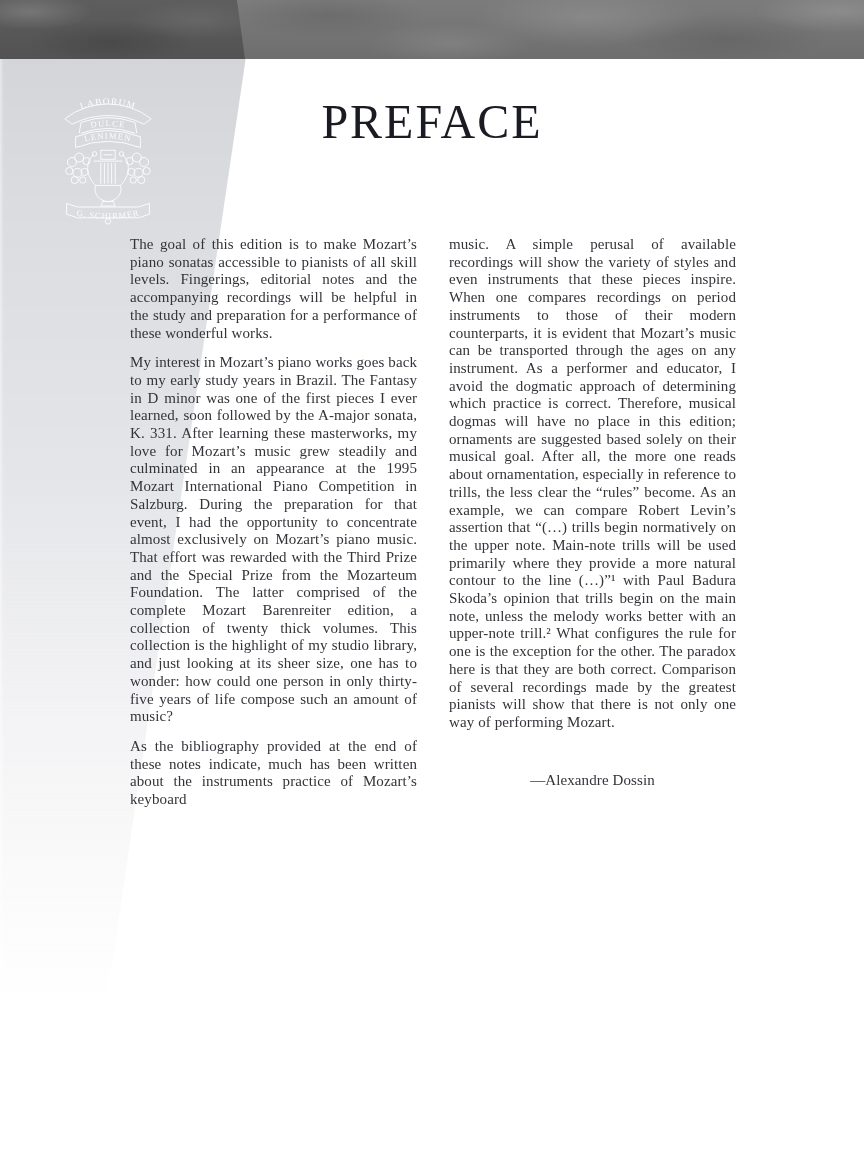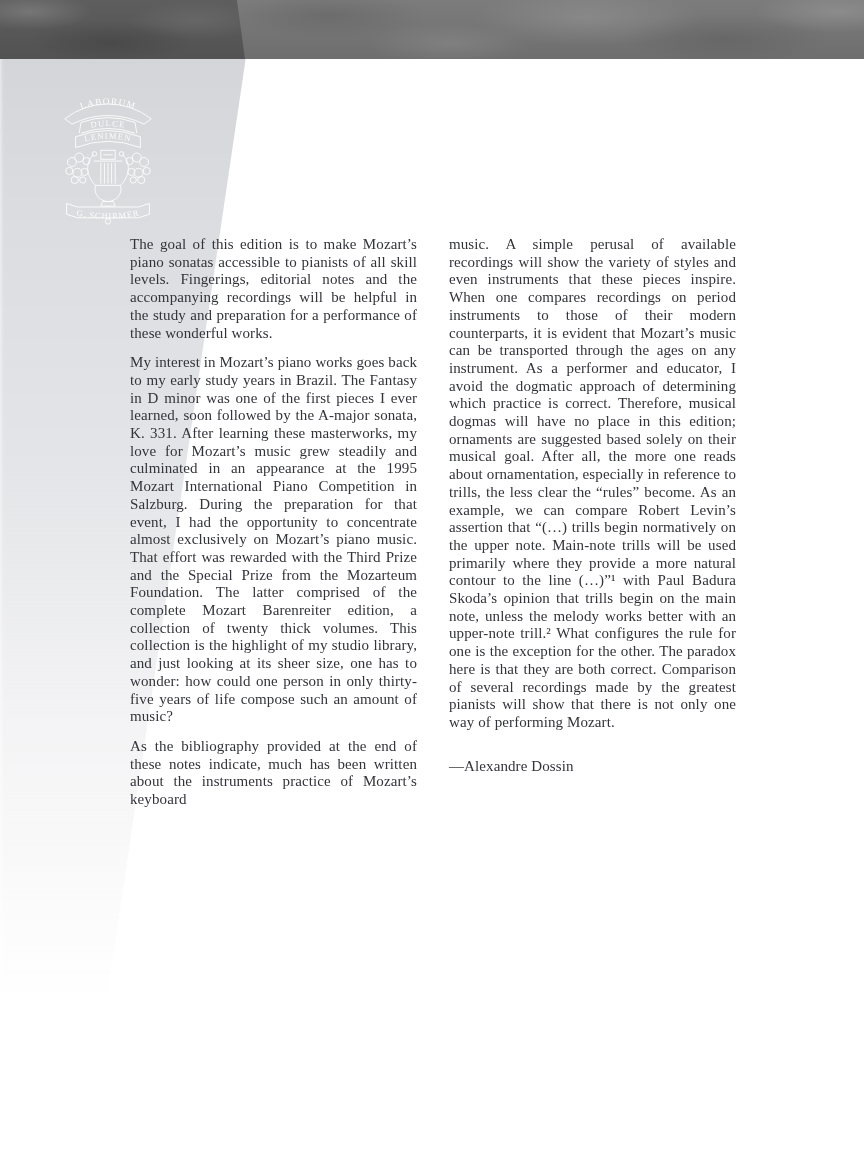--- a/index.html
+++ b/index.html
@@ -56,21 +56,21 @@
   .columns {
     position:absolute; top:236px; left:130px; width:606px;
     display:flex; gap:32px;
   }
   .col {
     width:288px; text-align:justify;
     font-size:15px; line-height:17.7px; color:#33343a;
     letter-spacing:0.1px;
   }
   .col p { margin:0 0 12px 0; }
-  .signature { text-align:left; margin-top:26px; color:#33343a; }
+  .signature { text-align:center; margin-top:40px; color:#33343a; }
 </style>
 </head>
 <body>
 
 <div class="page">
 
   <div class="side-wedge"></div>
 
   <div class="top-band">
     <div class="top-band-left"></div>
@@ -135,20 +135,21 @@
       </text>
       <text font-size="9.5" letter-spacing="1.2">
         <textPath href="#arcLenimen" startOffset="50%" text-anchor="middle">LENIMEN</textPath>
       </text>
       <text font-size="9.5" letter-spacing="1">
         <textPath href="#arcSchirmer" startOffset="50%" text-anchor="middle">G. SCHIRMER</textPath>
       </text>
     </svg>
   </div>
 
+  <div class="title">PREFACE</div>
 
   <div class="columns">
     <div class="col">
       <p>The goal of this edition is to make Mozart’s piano sonatas accessible to pianists of all skill levels. Fingerings, editorial notes and the accompanying recordings will be helpful in the study and preparation for a performance of these wonderful works.</p>
       <p>My interest in Mozart’s piano works goes back to my early study years in Brazil. The Fantasy in D minor was one of the first pieces I ever learned, soon followed by the A-major sonata, K. 331. After learning these masterworks, my love for Mozart’s music grew steadily and culminated in an appearance at the 1995 Mozart International Piano Competition in Salzburg. During the preparation for that event, I had the opportunity to concentrate almost exclusively on Mozart’s piano music. That effort was rewarded with the Third Prize and the Special Prize from the Mozarteum Foundation. The latter comprised of the complete Mozart Barenreiter edition, a collection of twenty thick volumes. This collection is the highlight of my studio library, and just looking at its sheer size, one has to wonder: how could one person in only thirty-five years of life compose such an amount of music?</p>
       <p>As the bibliography provided at the end of these notes indicate, much has been written about the instruments practice of Mozart’s keyboard</p>
     </div>
     <div class="col">
       <p>music. A simple perusal of available recordings will show the variety of styles and even instruments that these pieces inspire. When one compares recordings on period instruments to those of their modern counterparts, it is evident that Mozart’s music can be transported through the ages on any instrument. As a performer and educator, I avoid the dogmatic approach of determining which practice is correct. Therefore, musical dogmas will have no place in this edition; ornaments are suggested based solely on their musical goal. After all, the more one reads about ornamentation, especially in reference to trills, the less clear the “rules” become. As an example, we can compare Robert Levin’s assertion that “(…) trills begin normatively on the upper note. Main-note trills will be used primarily where they provide a more natural contour to the line (…)”¹ with Paul Badura Skoda’s opinion that trills begin on the main note, unless the melody works better with an upper-note trill.² What configures the rule for one is the exception for the other. The paradox here is that they are both correct. Comparison of several recordings made by the greatest pianists will show that there is not only one way of performing Mozart.</p>
       <div class="signature">—Alexandre Dossin</div>

